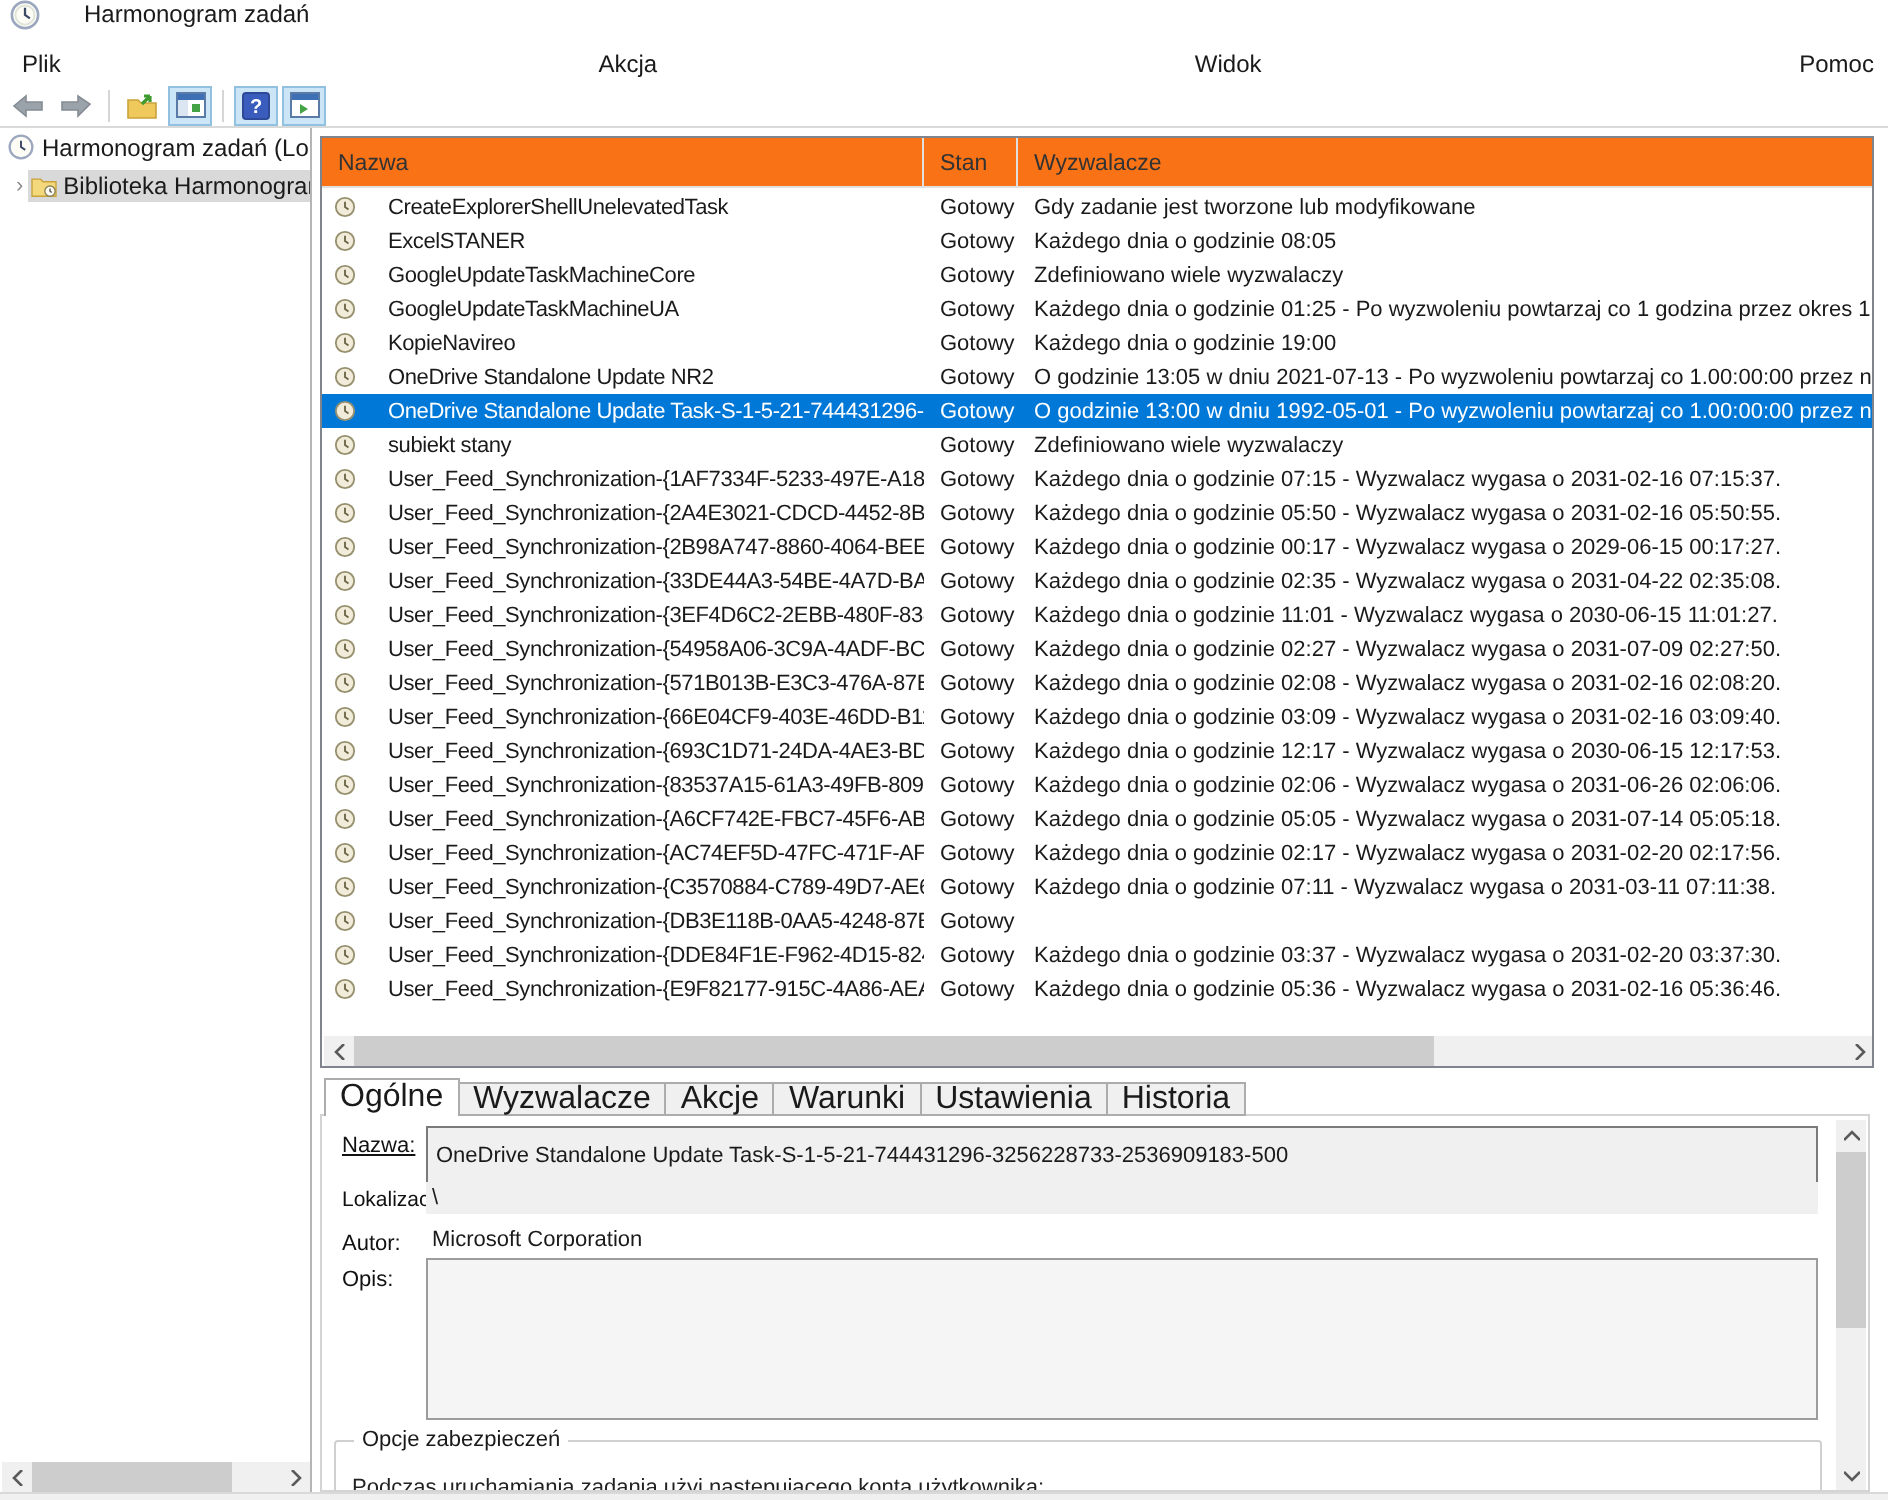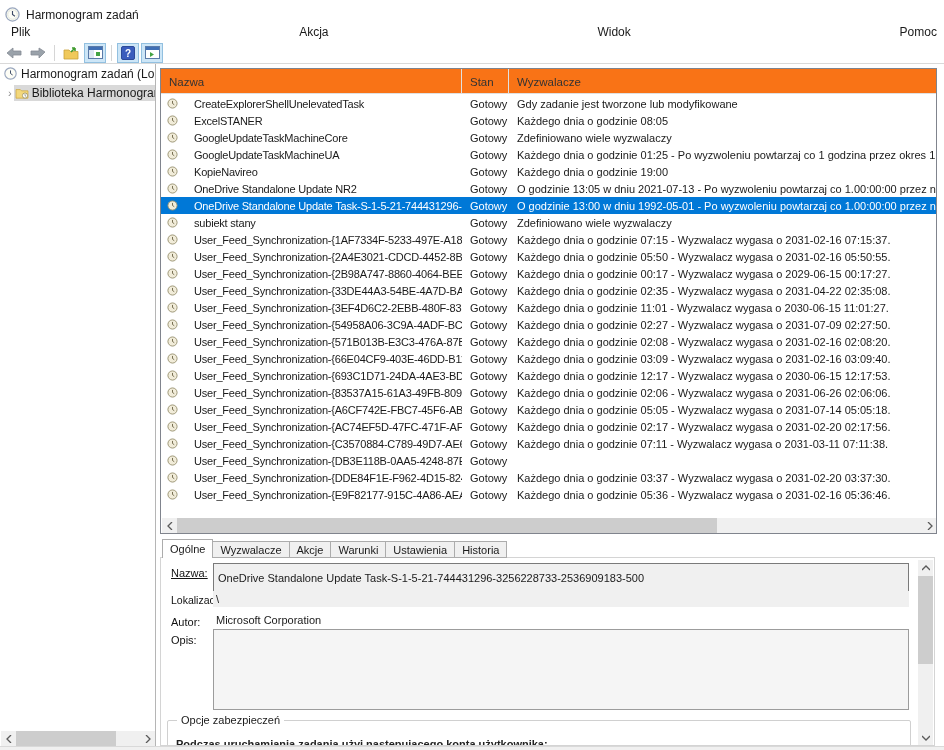--- a/index.html
+++ b/index.html
@@ -1,20 +1,20 @@
 <!DOCTYPE html>
 <html><head>
 <meta charset="utf-8">
 <style>
   * { margin:0; padding:0; box-sizing:border-box; }
   html,body { width:944px; height:750px; overflow:hidden; }
   body { font-family:"Liberation Sans", sans-serif; font-size:12px; color:#1a1a1a; background:#fff; position:relative; }
 
   
-  .titlebar { position:absolute; left:0; top:0; width:944px; height:22px; display:flex; align-items:flex-end; gap:6px; padding-left:5px; background:#fff; }
+  .titlebar { position:absolute; left:0; top:0; width:944px; height:22px; display:flex; align-items:flex-start; gap:22px; padding-left:5px; background:#fff; }
   .titlebar .title { font-size:12px; }
   .menubar { position:absolute; left:0; top:22px; width:944px; height:19px; display:flex; align-items:center; padding-left:4px; background:#fff;justify-content:space-between; }
   .menu-item { padding:2px 7px; cursor:default; }
   .toolbar { position:absolute; left:0; top:41px; width:944px; height:23px; display:flex; align-items:center; gap:2px; padding-left:3px; background:#fff; }
   .tb-btn { width:22px; height:20px; display:flex; align-items:center; justify-content:center; border:1px solid transparent; }
   .tb-btn.hl { background:#cde6f7; border-color:#92c0e0; }
   .tb-sep { width:1px; height:16px; background:#d6d6d6; margin:0 3px; }
 
   
   .content-top-line { position:absolute; left:0; top:63px; width:944px; height:1px; background:#d9d9d9; }
@@ -48,34 +48,34 @@
   .trow .c-name { width:301px; flex:none; display:flex; align-items:center; gap:16px; padding-left:6px; overflow:hidden; letter-spacing:-0.2px; }
   .trow .c-stan { width:47px; flex:none; padding-left:8px; overflow:hidden; }
   .trow .c-trig { flex:1; padding-left:8px; overflow:hidden; }
   .trow span { font-size:11px; }
   .trow.selected { background:#0078d7; color:#fff; }
   .task-icon { flex:none; display:flex; }
   .table-hscroll { left:1px; top:449px; width:775px; }
 
   
   .tabs { position:absolute; left:162px; top:539px; height:19px; display:flex; align-items:flex-end; z-index:3; }
-  .tab { height:17px; padding:0 7px; display:flex; align-items:center; font-size:11px; background:#f0f0f0; border:1px solid #acacac; border-left:none; cursor:default; }
+  .tab { height:17px; padding:0 7px; display:flex; align-items:center; font-size:16px; background:#f0f0f0; border:1px solid #acacac; border-left:none; cursor:default; }
   .tab:first-child { border-left:1px solid #acacac; }
   .tab.active { background:#fff; height:19px; border-bottom:none; position:relative; z-index:4; }
 
   
   .details { position:absolute; left:160px; top:557px; width:775px; height:189px; background:#fff; border:1px solid #d4d4d4; overflow:hidden; z-index:2; }
   .fld-label { position:absolute; left:10px; font-size:11px; color:#111; }
   .nazwa-box { position:absolute; left:52px; top:5px; width:696px; height:29px; background:#f0f0f0; border:1px solid #7a7a7a; display:flex; align-items:center; padding:0 4px; font-size:11px; white-space:nowrap; overflow:hidden; }
   .lok-strip { position:absolute; left:52px; top:33px; width:696px; height:16px; background:#f0f0f0; display:flex; align-items:center; padding:0 3px; font-size:11px; }
   .autor-val { position:absolute; left:55px; top:56px; font-size:11px; }
   .opis-box { position:absolute; left:52px; top:71px; width:696px; height:81px; background:#f5f5f5; border:1px solid #9c9c9c; font-size:11px; padding:2px 4px; }
   .sec-group { position:absolute; left:6px; top:162px; width:744px; height:60px; border:1px solid #d0d0d0; border-radius:2px; }
   .sec-legend { position:absolute; left:9px; top:-7px; background:#fff; padding:0 4px; font-size:11px; }
-  .sec-clip { position:absolute; left:8px; top:17px; font-size:11px; color:#222; white-space:nowrap; overflow:hidden;font-weight:bold; }
+  .sec-clip { position:absolute; left:8px; top:17px; font-size:11px; color:#222; white-space:nowrap; overflow:hidden; }
   .details-vscroll { left:757px; top:2px; height:185px; }
 
   
   svg { display:block; }
 </style>
 </head>
 <body>
 
 <div class="titlebar">
   <span>

